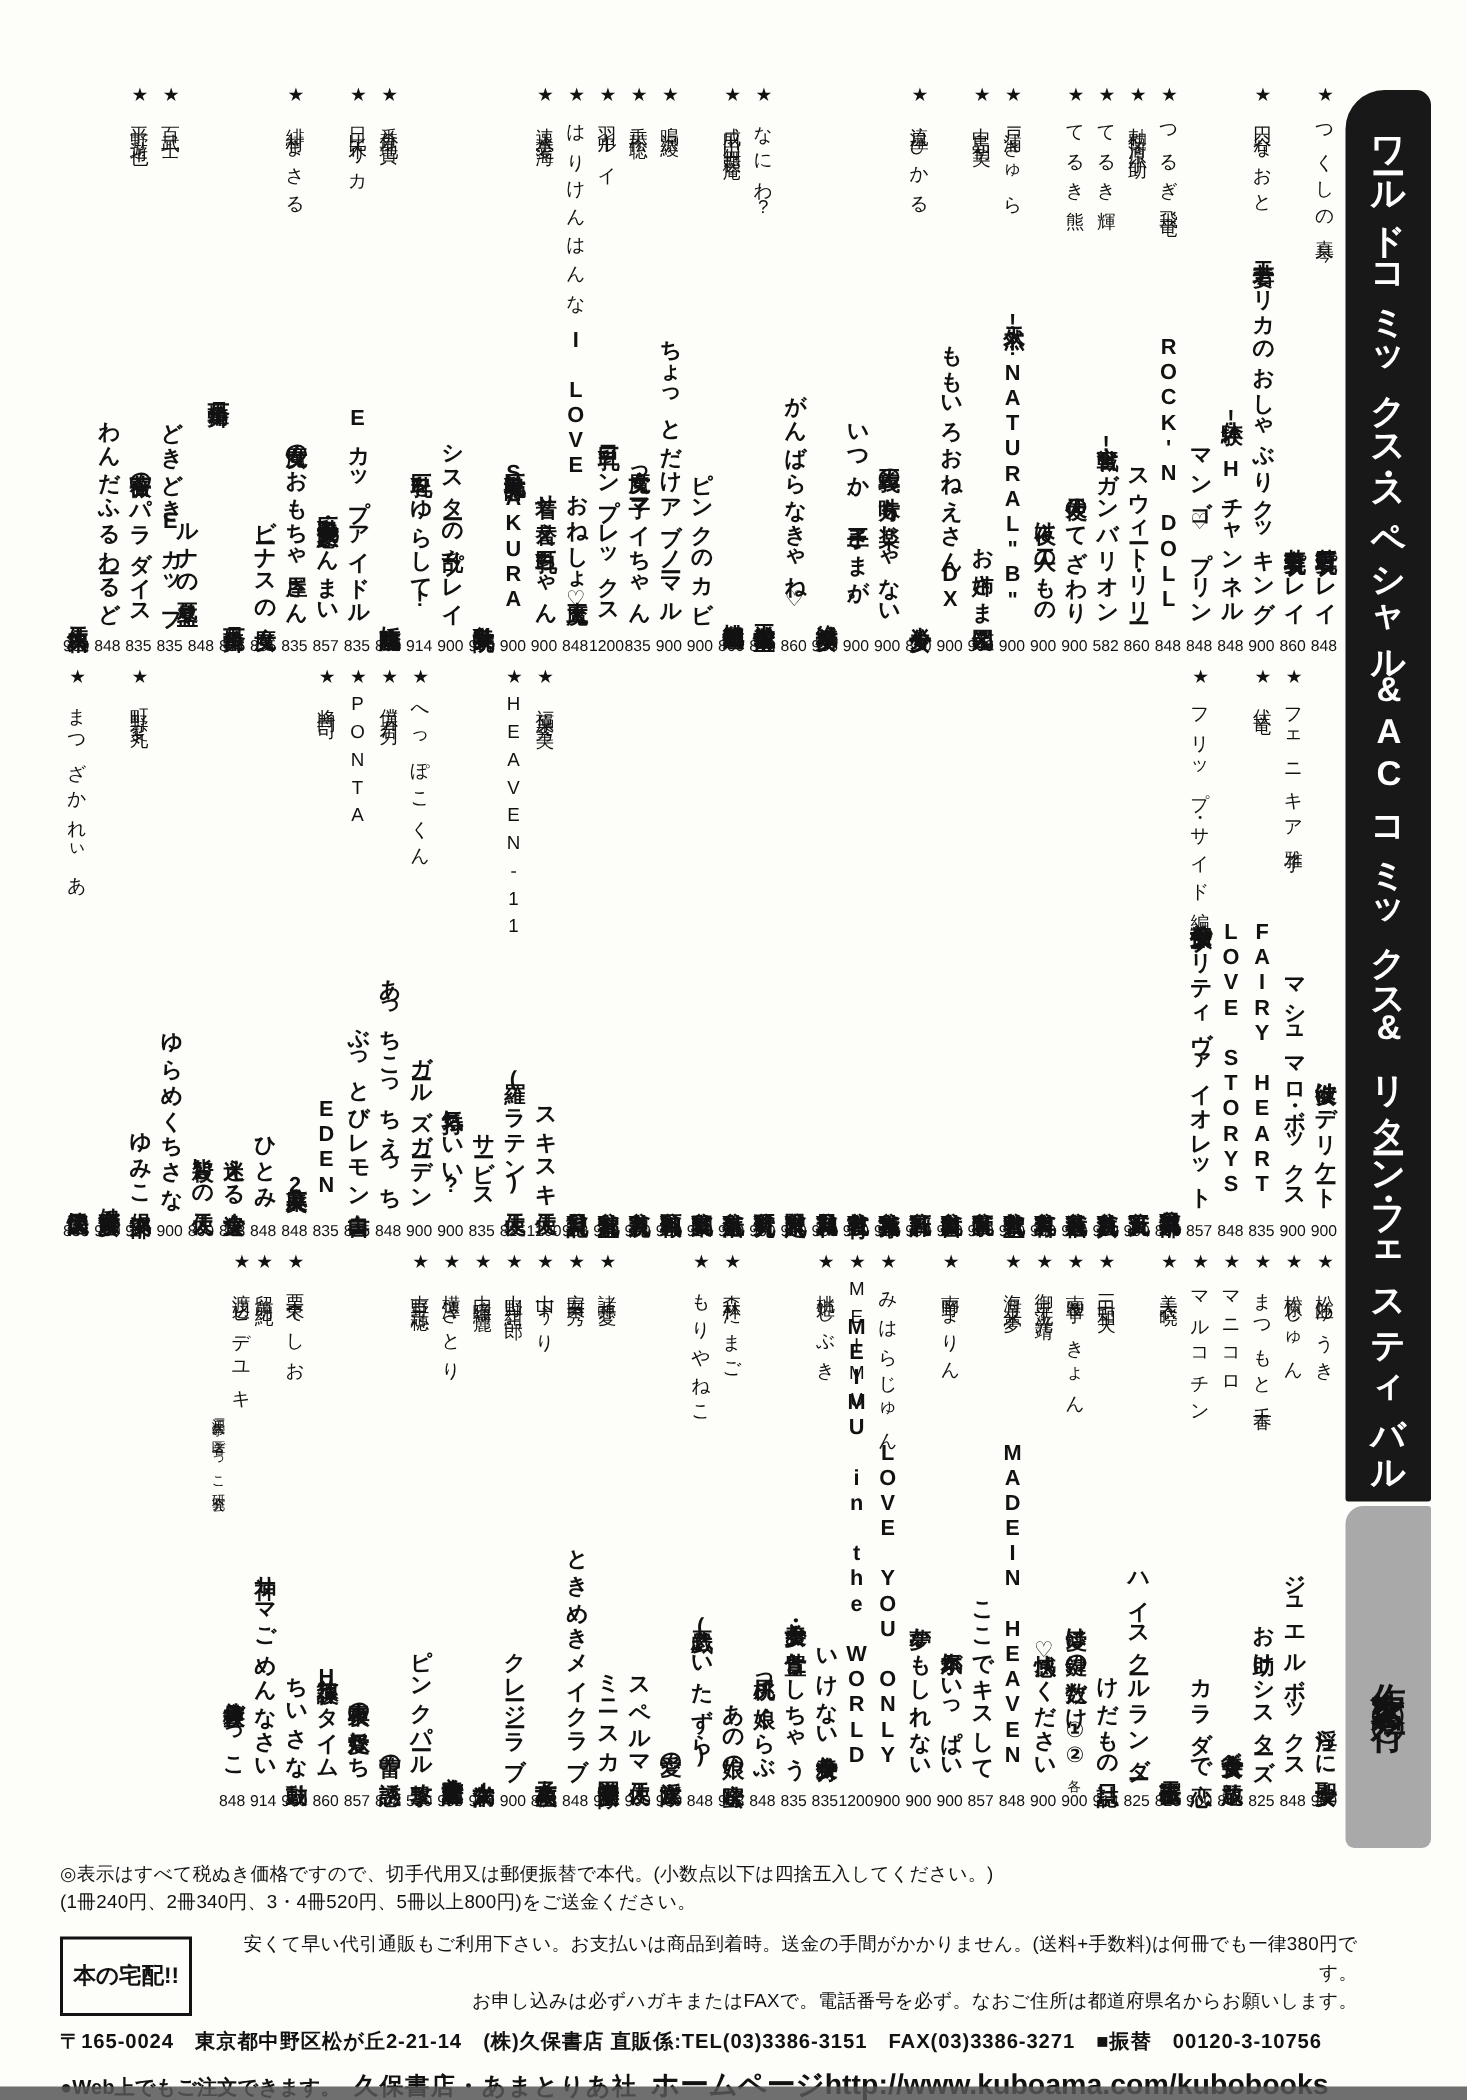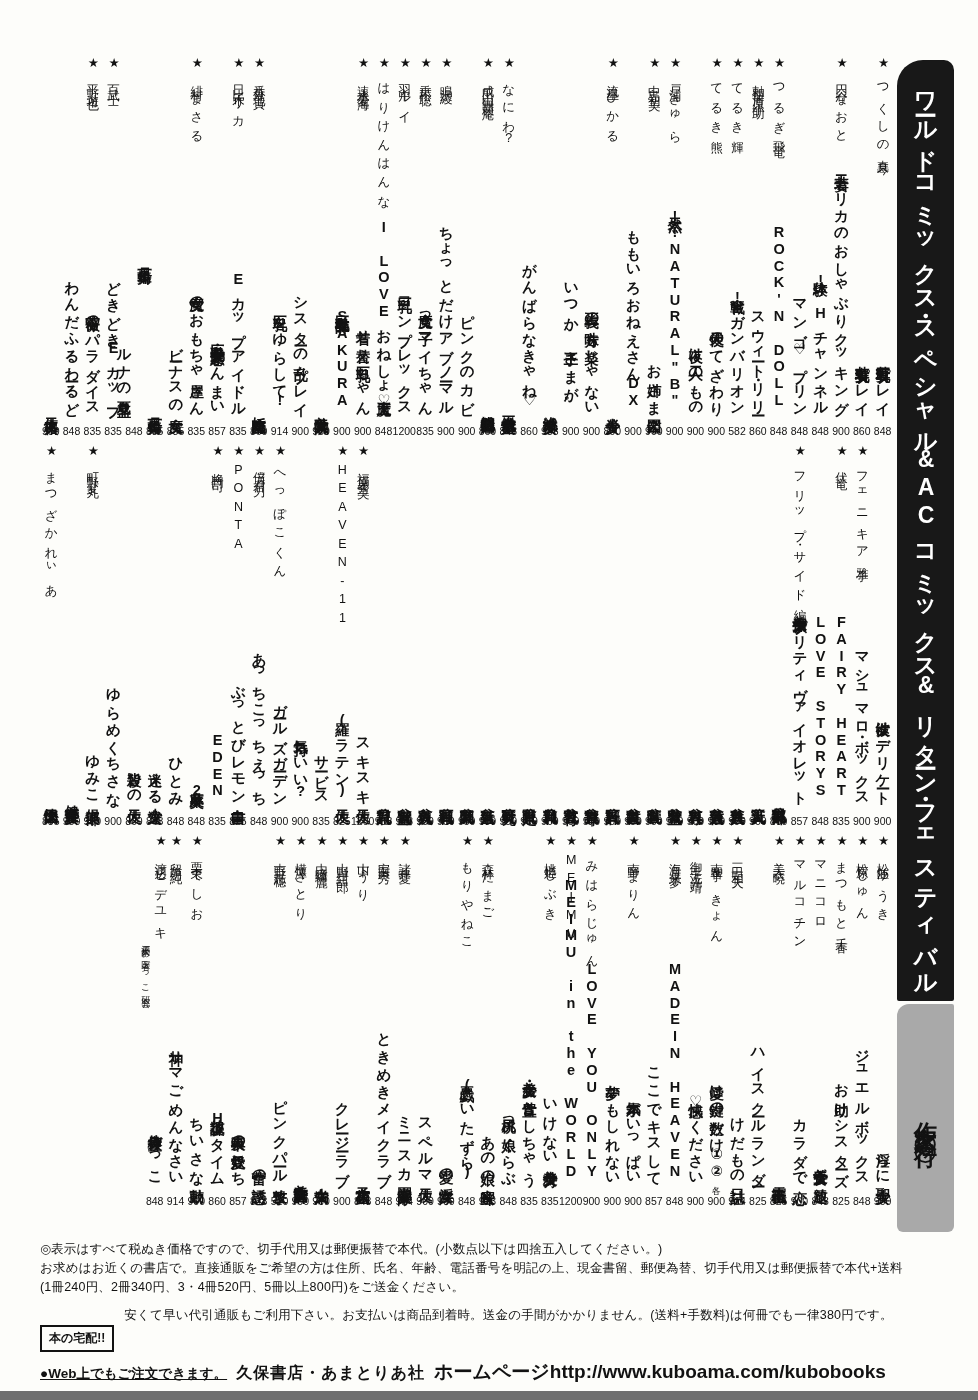--- a/index.html
+++ b/index.html
@@ -20,25 +20,25 @@
          font-weight:bold;font-size:14.5px;letter-spacing:0.8px;line-height:20.8px;text-align:end;}
   .title.two .tline:first-child{padding-bottom:150px;}
   .tline{display:block;}
   .price{margin-top:3px;height:25px;flex:0 0 auto;display:flex;flex-direction:column;
          justify-content:flex-end;align-items:center;font-size:10.5px;line-height:11px;white-space:nowrap;}
   .pnote{font-size:9px;line-height:9px;}
   
   .footer{margin-top:33px;width:865px;}
   .notice{font-size:12.5px;line-height:19px;letter-spacing:0.2px;}
   .delivery{display:flex;gap:10px;align-items:flex-start;margin-top:9px;}
-  .dlabel{border:2.5px solid #121212;padding:3px 7px;font-weight:bold;font-size:12px;white-space:nowrap;margin-top:19px;}
+  .dlabel{border:2.5px solid #121212;padding:15px 7px;font-weight:bold;font-size:15px;white-space:nowrap;margin-top:4px;}
   .dtext{font-size:12.5px;line-height:19px;letter-spacing:0.2px;text-align:right;}
   .address{margin-top:8px;font-size:13.5px;letter-spacing:0.6px;font-weight:bold;}
   .webline{margin-top:7px;display:flex;align-items:baseline;gap:9px;font-weight:bold;}
-  .web-prefix{font-size:13.5px;text-decoration:underline;}
+  .web-prefix{font-size:13.5px;}
   .publisher{font-size:16px;letter-spacing:1px;}
   .homepage{font-size:19px;}
   
   .banner{position:absolute;left:897px;top:60px;width:57px;height:1172px;display:flex;flex-direction:column;}
   .banner-black{flex:1;background:#181818;border-radius:26px 10px 2px 2px;
                 display:flex;align-items:center;justify-content:center;}
   .banner-black .vt{color:#ffffff;font-weight:bold;font-size:23px;letter-spacing:2px;line-height:57px;}
   .banner-tab{height:228px;background:#a9a9a9;border-radius:12px 2px 6px 6px;margin-top:3px;
               display:flex;align-items:center;justify-content:center;}
   .banner-tab .vt{color:#121212;font-weight:bold;font-size:23px;letter-spacing:4px;line-height:57px;}
@@ -1055,28 +1055,29 @@
             <span class="tline">身体検査ごっこ</span>
           </div>
           <div class="price">
             <span>848</span>
           </div>
         </div>
       </div>
 
     <div class="footer">
       <div class="notice">◎表示はすべて税ぬき価格ですので、切手代用又は郵便振替で本代。(小数点以下は四捨五入してください。)</div>
-      <div class="notice">お求めはお近くの書店で。直接通販をご希望の方は住所、氏名、年齢、電話番号を明記の上、現金書留、郵便為替、切手代用又は郵便振替で本代+送料</div>
       <div class="notice">(1冊240円、2冊340円、3・4冊520円、5冊以上800円)をご送金ください。</div>
       <div class="delivery">
         <div class="dlabel">本の宅配!!</div>
         <div class="dtext">
           <div>安くて早い代引通販もご利用下さい。お支払いは商品到着時。送金の手間がかかりません。(送料+手数料)は何冊でも一律380円です。</div>
+          <div>お申し込みは必ずハガキまたはFAXで。電話番号を必ず。なおご住所は都道府県名からお願いします。</div>
         </div>
       </div>
+      <div class="address">〒165-0024　東京都中野区松が丘2-21-14　(株)久保書店 直販係:TEL(03)3386-3151　FAX(03)3386-3271　■振替　00120-3-10756</div>
       <div class="webline">
         <span class="web-prefix">●Web上でもご注文できます。</span>
         <span class="publisher">久保書店・あまとりあ社</span>
         <span class="homepage">ホームページhttp://www.kuboama.com/kubobooks</span>
       </div>
     </div>
   </div>
 
   <aside class="banner">
     <div class="banner-black">

